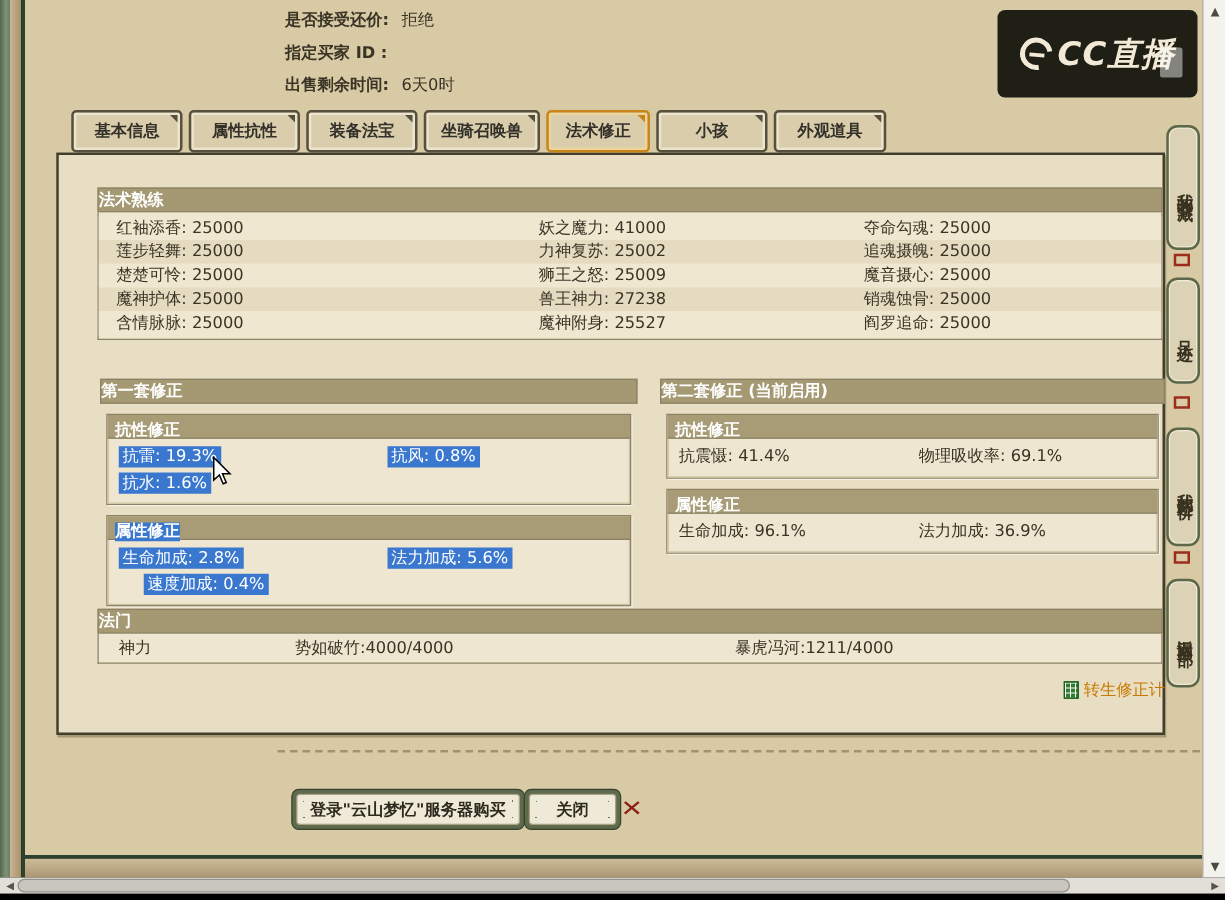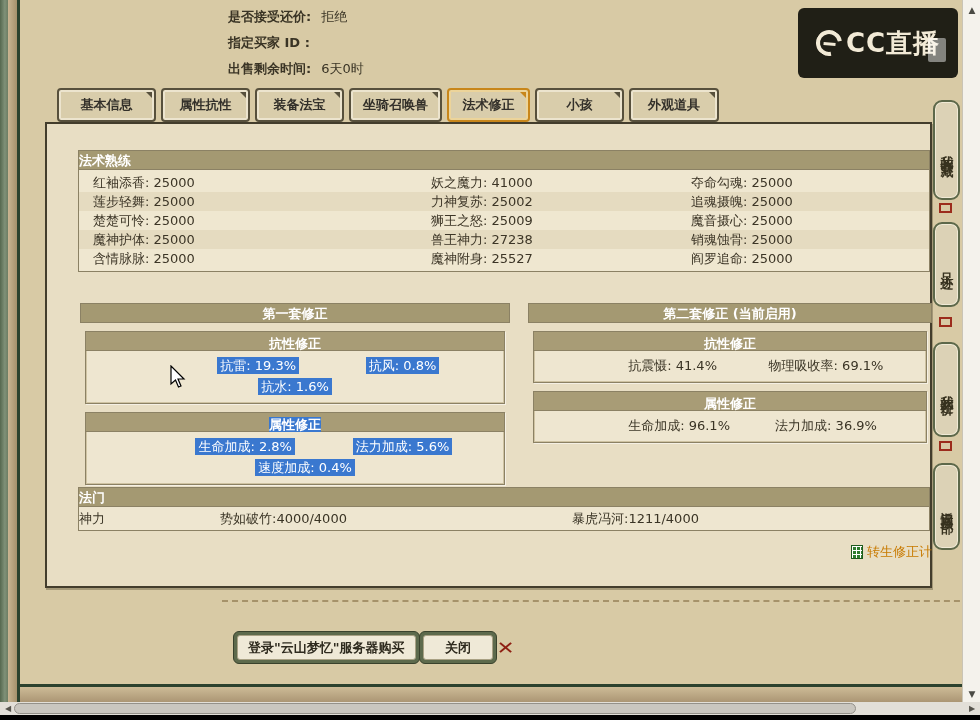--- a/index.html
+++ b/index.html
@@ -26,21 +26,21 @@
   .hthumb { position:absolute; left:14px; top:1px; width:842px; height:11px; background:#c9c6bf; border:1px solid #94918a; border-radius:6px; }
 
   
   .top-info { position:absolute; left:228px; top:4px; font-size:13px; color:#3a3425; }
   .info-row { height:26px; line-height:26px; }
   .info-label { font-weight:bold; }
   .info-value { margin-left:10px; }
 
   
   .watermark { position:absolute; left:798px; top:8px; width:160px; height:70px; background:rgba(12,12,7,0.90);
-    border-radius:6px; display:flex; align-items:center; justify-content:center; gap:4px; }
+    border-radius:6px; display:flex; align-items:center; justify-content:center; gap:4px;font-style:italic; }
   .cc-ring { width:26px; height:26px; border:4px solid #f2ead6; border-radius:50%; border-right-color:transparent;
     transform:rotate(35deg); position:relative; flex:0 0 auto; }
   .cc-ring::after { content:""; position:absolute; left:4px; top:8px; width:12px; height:3px; background:#f2ead6; transform:rotate(-30deg); }
   .wm-text { color:#f2ead6; font-size:26px; font-weight:bold; letter-spacing:1px; }
   .wm-badge { position:absolute; left:928px; top:38px; width:18px; height:24px; background:rgba(255,255,255,0.45); border-radius:2px; }
 
   
   #tab-bar { position:absolute; left:57px; top:88px; display:flex; gap:5px; z-index:5; }
   .tab { height:34px; background:#d9cdab; border:2px solid #57503c; border-radius:4px;
     box-shadow:inset 0 0 0 2px #ece4ce; color:#33302a; font-size:13px; font-weight:bold;
@@ -58,36 +58,36 @@
 
   
   #skill-panel { position:absolute; left:78px; top:150px; width:852px; }
   #skill-rows { border:1px solid #8b8164; border-top:none; background:#efe7d0; padding:3px 0; }
   .skill-row { height:19px; line-height:19px; font-size:13px; color:#3c3526; padding-left:14px; background:#efe7d0; }
   .skill-row.alt { background:#e5dbc0; }
   .skill-cell { display:inline-block; }
   .skill-cell.c0 { width:338px; } .skill-cell.c1 { width:260px; }
 
   
-  .set-box { position:absolute;text-align:center; }
+  .set-box { position:absolute; }
   #set1 { left:80px; top:303px; width:430px; }
   #set2 { left:528px; top:303px; width:404px; }
   .group-box { margin:8px 5px 0 5px; border:1px solid #8b8164; background:#eee6d0; box-shadow:1px 1px 0 rgba(255,255,255,.55); }
   .group-head { background:#a89c76; border-bottom:1px solid #8b8164; height:19px; padding:1px 6px; }
   .group-head span { color:#fff; font-size:13px; font-weight:bold; }
   .group-head span.sel { background:#3a78cf; }
   .group-body { padding:4px 8px 5px 8px; border:1px solid #cfc3a2; border-top:none; }
   .stat-row { height:21px; line-height:21px; font-size:13px; color:#3a3425; white-space:nowrap; }
   .colwrap { display:inline-block; }
   .stat.sel { background:#3a78cf; color:#fff; padding:1px 3px; }
 
   
   #famen { position:absolute; left:78px; top:487px; width:852px; }
   .famen-row { border:1px solid #8b8164; border-top:none; background:#eee6d0; height:24px; line-height:23px;
-    font-size:13px; color:#3a3425; padding-left:0; }
+    font-size:13px; color:#3a3425; padding-left:16px; }
   .famen-cell { display:inline-block; }
   .famen-cell.f0 { width:141px; } .famen-cell.f1 { width:352px; }
 
   
   .calc-link { position:absolute; right:48px; top:543px; font-size:13px; color:#c87a00; cursor:pointer; display:flex; align-items:center; gap:4px; }
   .calc-icon { width:12px; height:14px; background:#2f7d2f; border:1px solid #1e5a1e; display:inline-block;
     background-image:linear-gradient(#fff 1px,transparent 1px),linear-gradient(90deg,#fff 1px,transparent 1px);
     background-size:4px 4px; }
 
   .dashed-div { position:absolute; left:222px; top:600px; width:758px; border-top:2px dashed #a6926a; }
@@ -137,21 +137,21 @@
     </div>
   </div>
 
   <div class="watermark">
     <span class="cc-ring"></span>
     <span class="wm-text">CC直播</span>
   </div>
   <div class="wm-badge"></div>
 
   <div id="tab-bar">
-      <div class="tab" style="width: 99px;">基本信息</div>
+      <div class="tab" style="width: 89px;">基本信息</div>
       <div class="tab" style="width: 89px;">属性抗性</div>
       <div class="tab" style="width: 89px;">装备法宝</div>
       <div class="tab" style="width: 93px;">坐骑召唤兽</div>
       <div class="tab active" style="width: 83px;">法术修正</div>
       <div class="tab" style="width: 89px;">小孩</div>
       <div class="tab" style="width: 90px;">外观道具</div>
     </div>
 
   <div class="main-panel"></div>
 

